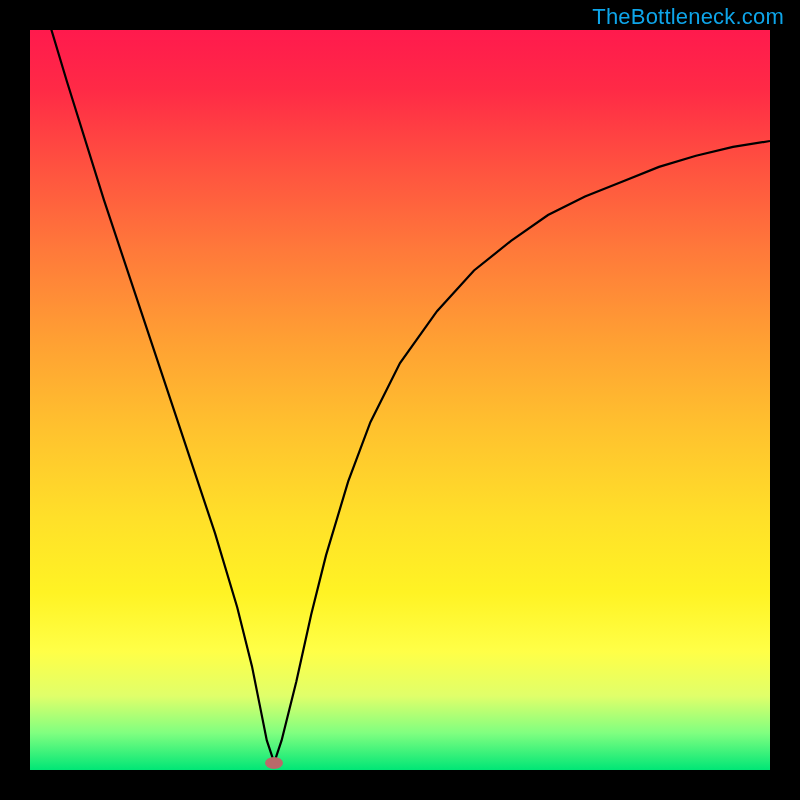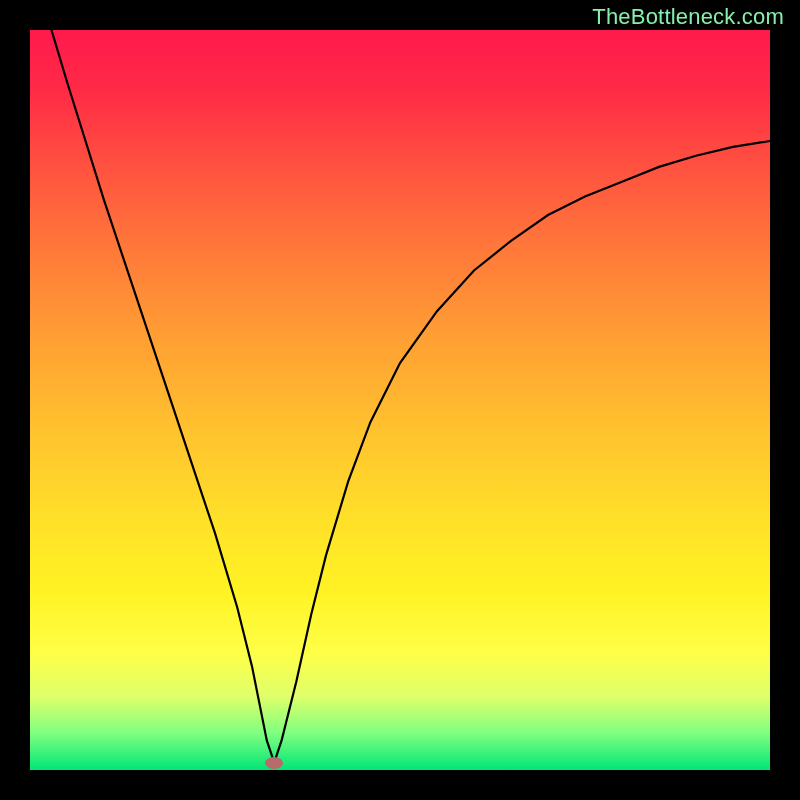--- a/index.html
+++ b/index.html
@@ -8,21 +8,21 @@
     width: 800px;
     height: 800px;
     background: #000;
     position: relative;
     font-family: Arial, sans-serif;
   }
   .watermark {
     position: absolute;
     top: 4px;
     right: 16px;
-    color: #86efac;
+    color: #0ea5e9;
     font-size: 22px;
     letter-spacing: 0.2px;
     z-index: 10;
   }
   .plot-area {
     position: absolute;
     top: 30px;
     left: 30px;
     width: 740px;
     height: 740px;

